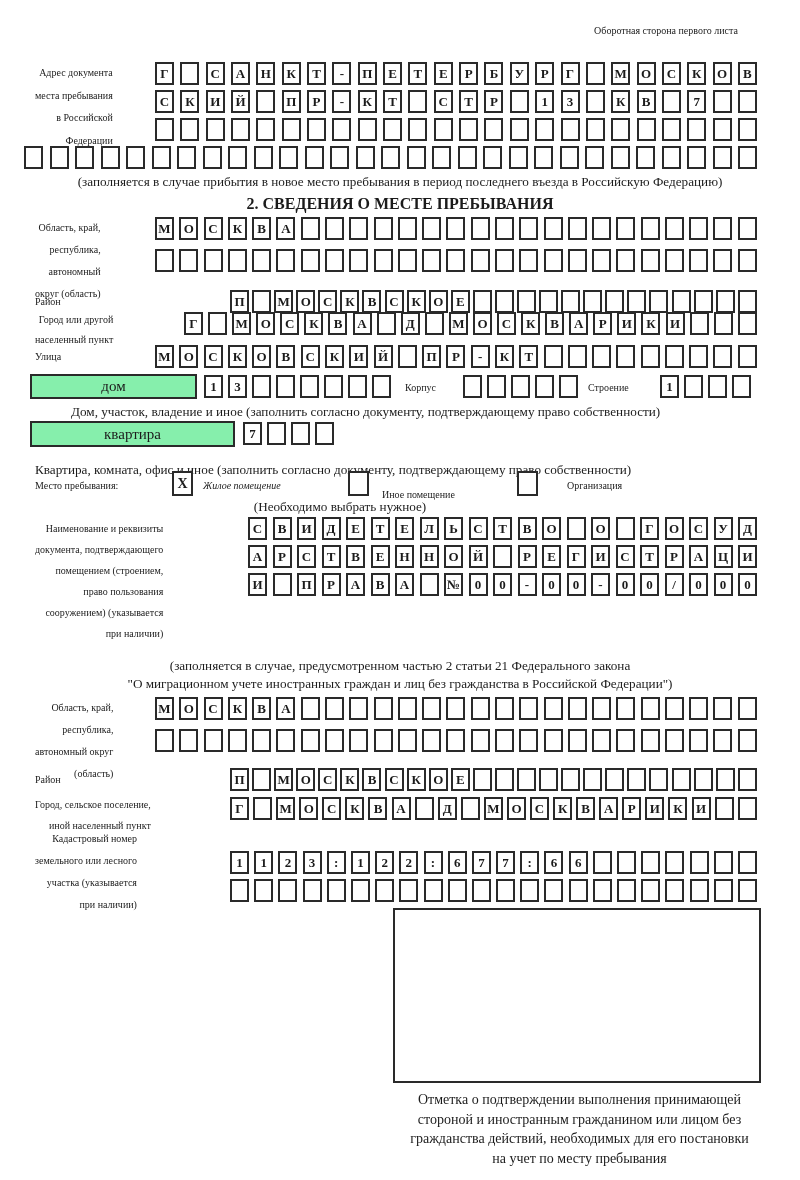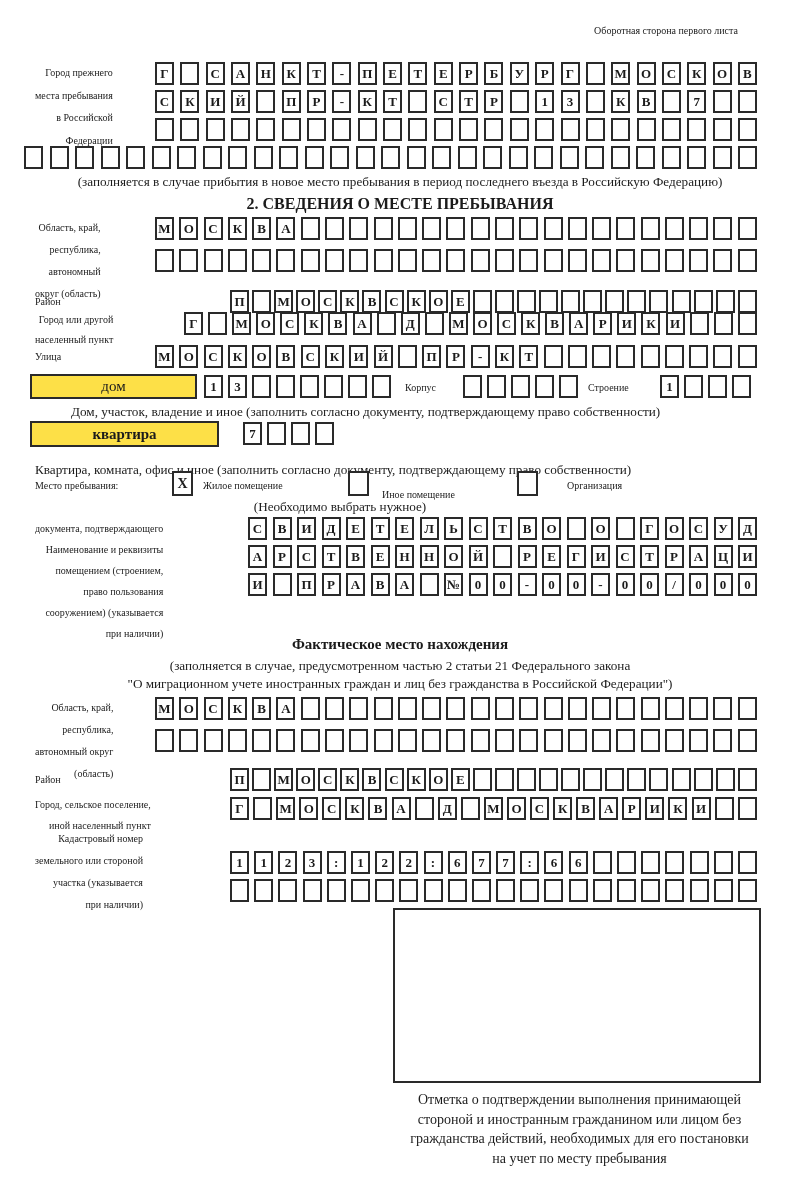--- a/index.html
+++ b/index.html
@@ -15,39 +15,39 @@
   .bold { font-weight:bold; }
   .center { text-align:center; }
   .boxrow { position:absolute; display:flex; justify-content:space-between; height:23px; }
   .boxrow.gapped { justify-content:flex-start; gap:5px; }
   .cell {
     flex:0 0 19px; width:19px; height:23px;
     border:2px solid #2a2a2a; background:#fff;
     font-size:13px; line-height:19px; text-align:center; font-weight:600;
   }
   .fieldrect {
-    position:absolute; border:2px solid #2a2a2a; background:#fde047;
+    position:absolute; border:2px solid #2a2a2a; background:#86efac;
     display:flex; align-items:center; justify-content:center; font-size:15px;
   }
   .chk {
     position:absolute; width:21px; height:25px; border:2px solid #2a2a2a;
     font-size:14px; line-height:21px; text-align:center; font-weight:600; background:#fff;
   }
   .markrect { position:absolute; border:2px solid #2a2a2a; background:#fff; }
   .fullw { left:0; width:800px; }
 </style>
 </head>
 <body>
 
 <div id="page">
 
   <div class="abs lbl" style="top:20px; right:62px;">Оборотная сторона первого листа</div>
 
   <div class="abs lbl" style="left:35px; top:62px; line-height:22.5px;">
-      <div>Город прежнего</div>
+      <div>Адрес документа</div>
       <div>места пребывания</div>
       <div>в Российской</div>
       <div>Федерации</div>
     </div>
 
   <div class="boxrow" style="left:155px; top:62px;  width:602px;">
       <span class="cell">Г</span>
       <span class="cell"></span>
       <span class="cell">С</span>
       <span class="cell">А</span>
@@ -330,41 +330,41 @@
     </div>
   <div class="abs lbl" style="left:588px; top:377px;">Строение</div>
   <div class="boxrow gapped" style="left:660px; top:375px;">
       <span class="cell">1</span>
       <span class="cell"></span>
       <span class="cell"></span>
       <span class="cell"></span>
     </div>
   <div class="abs cap" style="left:35px; top:404px;margin-left:36px;">Дом, участок, владение и иное (заполнить согласно документу, подтверждающему право собственности)</div>
 
-  <div class="fieldrect" style="left:30px; top:421px; width:189px; height:26px;font-weight:bold;">квартира</div>
+  <div class="fieldrect" style="left:30px; top:421px; width:205px; height:26px;">квартира</div>
   <div class="boxrow gapped" style="left:243px; top:422px;">
       <span class="cell">7</span>
       <span class="cell"></span>
       <span class="cell"></span>
       <span class="cell"></span>
     </div>
   <div class="abs cap" style="left:35px; top:452px;margin-top:10px;">Квартира, комната, офис и иное (заполнить согласно документу, подтверждающему право собственности)</div>
 
   <div class="abs lbl" style="left:35px; top:475px;">Место пребывания:</div>
   <span class="chk" style="left:172px; top:471px;">X</span>
-  <div class="abs lbl" style="left:203px; top:475px;">Жилое помещение</div>
+  <div class="abs lbl" style="left:203px; top:475px;font-style:italic;">Жилое помещение</div>
   <span class="chk" style="left:348px; top:471px;"></span>
   <div class="abs lbl" style="left:382px; top:484px;">Иное помещение</div>
   <span class="chk" style="left:517px; top:471px;"></span>
   <div class="abs lbl" style="left:567px; top:475px;">Организация</div>
   <div class="abs cap center" style="left:180px; top:499px; width:320px;">(Необходимо выбрать нужное)</div>
 
   <div class="abs lbl" style="left:35px; top:518px; line-height:21px;">
+      <div>Наименование и реквизиты</div>
       <div>документа, подтверждающего</div>
-      <div>Наименование и реквизиты</div>
       <div>помещением (строением,</div>
       <div>право пользования</div>
       <div>сооружением) (указывается</div>
       <div>при наличии)</div>
     </div>
   <div class="boxrow" style="left:248px; top:517px; width:509px;">
       <span class="cell">С</span>
       <span class="cell">В</span>
       <span class="cell">И</span>
       <span class="cell">Д</span>
@@ -426,21 +426,20 @@
       <span class="cell">0</span>
       <span class="cell">-</span>
       <span class="cell">0</span>
       <span class="cell">0</span>
       <span class="cell">/</span>
       <span class="cell">0</span>
       <span class="cell">0</span>
       <span class="cell">0</span>
     </div>
 
-  <div class="abs bold center fullw" style="top:636px; font-size:15px;">Фактическое место нахождения</div>
   <div class="abs cap center fullw" style="top:658px;">(заполняется в случае, предусмотренном частью 2 статьи 21 Федерального закона</div>
   <div class="abs cap center fullw" style="top:676px;">"О миграционном учете иностранных граждан и лиц без гражданства в Российской Федерации")</div>
 
   <div class="abs lbl" style="left:35px; top:697px; line-height:22px;">
       <div>Область, край,</div>
       <div>республика,</div>
       <div>автономный округ</div>
       <div>(область)</div>
     </div>
   <div class="boxrow" style="left:155px; top:697px; width:602px;">
@@ -551,21 +550,21 @@
       <span class="cell">Р</span>
       <span class="cell">И</span>
       <span class="cell">К</span>
       <span class="cell">И</span>
       <span class="cell"></span>
       <span class="cell"></span>
     </div>
 
   <div class="abs lbl" style="left:35px; top:828px; line-height:22px;">
       <div>Кадастровый номер</div>
-      <div>земельного или стороной</div>
+      <div>земельного или лесного</div>
       <div>участка (указывается</div>
       <div>при наличии)</div>
     </div>
   <div class="boxrow" style="left:230px; top:851px; width:527px;">
       <span class="cell">1</span>
       <span class="cell">1</span>
       <span class="cell">2</span>
       <span class="cell">3</span>
       <span class="cell">:</span>
       <span class="cell">1</span>

